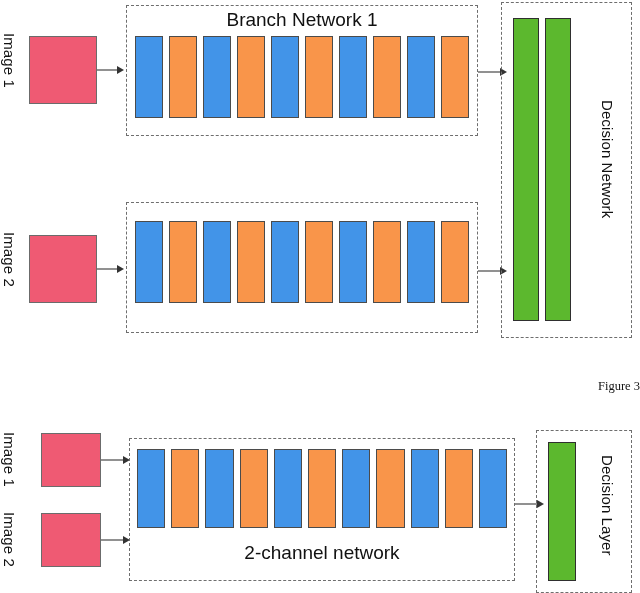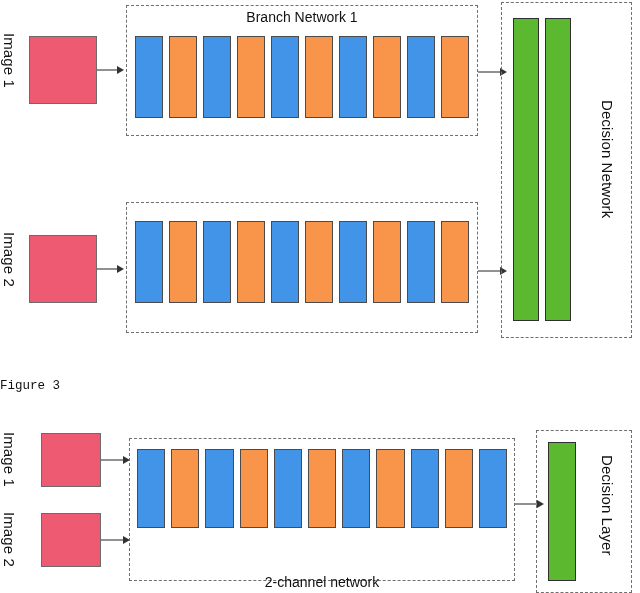--- a/index.html
+++ b/index.html
@@ -65,29 +65,29 @@
     text-orientation: mixed;
     white-space: nowrap;
     font-size: 15px;
     line-height: 1;
     letter-spacing: 0.1px;
   }
 
   
   .hlabel {
     white-space: nowrap;
-    font-size: 14px;
+    font-size: 19px;
     text-align: center;
     line-height: 1;
   }
 
   .fig-caption {
-    font-family: Liberation Mono, monospace;
+    font-family: Liberation Serif, serif;
     font-size: 12.5px;
-    text-align: left;
+    text-align: right;
     width: 100%;
     white-space: nowrap;
   }
 
   
   .arrow { display: block; overflow: visible; }
 </style>
 </head>
 <body>
 
@@ -228,21 +228,21 @@
       <div class="bar-gap"></div>
     <div class="bar orange"></div>
       <div class="bar-gap"></div>
     <div class="bar blue"></div>
       <div class="bar-gap"></div>
     <div class="bar orange"></div>
       <div class="bar-gap"></div>
     <div class="bar blue"></div>
   </div>
 
-  <div class="abs hlabel" style="left:129px; top:125px; width:386px;margin-top:32px;">2-channel network</div>
+  <div class="abs hlabel" style="left:129px; top:125px; width:386px;">2-channel network</div>
 
   <svg class="abs arrow" style="left:515px; top:78px;" width="30" height="16" viewBox="0 0 30 16">
     <line x1="0" y1="8" x2="22" y2="8" stroke="#555555" stroke-width="1.3"></line>
     <polygon points="22,4 29,8 22,12" fill="#333333"></polygon>
   </svg>
 
   <div class="abs dashed-box" style="left:536px; top:12px; width:96px; height:163px;"></div>
 
   <div class="abs" style="left:548px; top:24px; width:28px; height:139px;">
     <div class="green-col">

